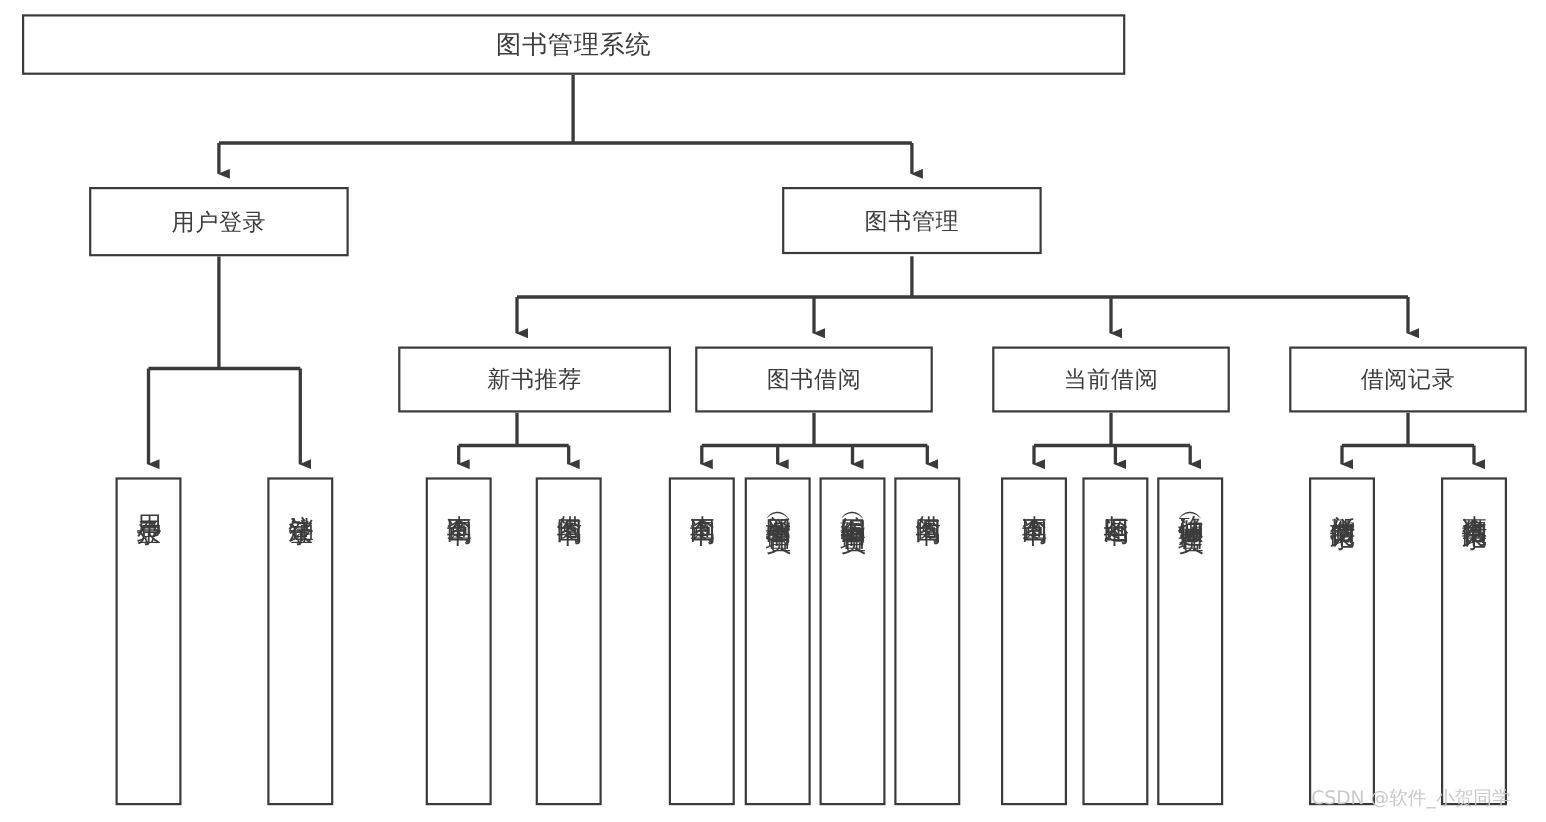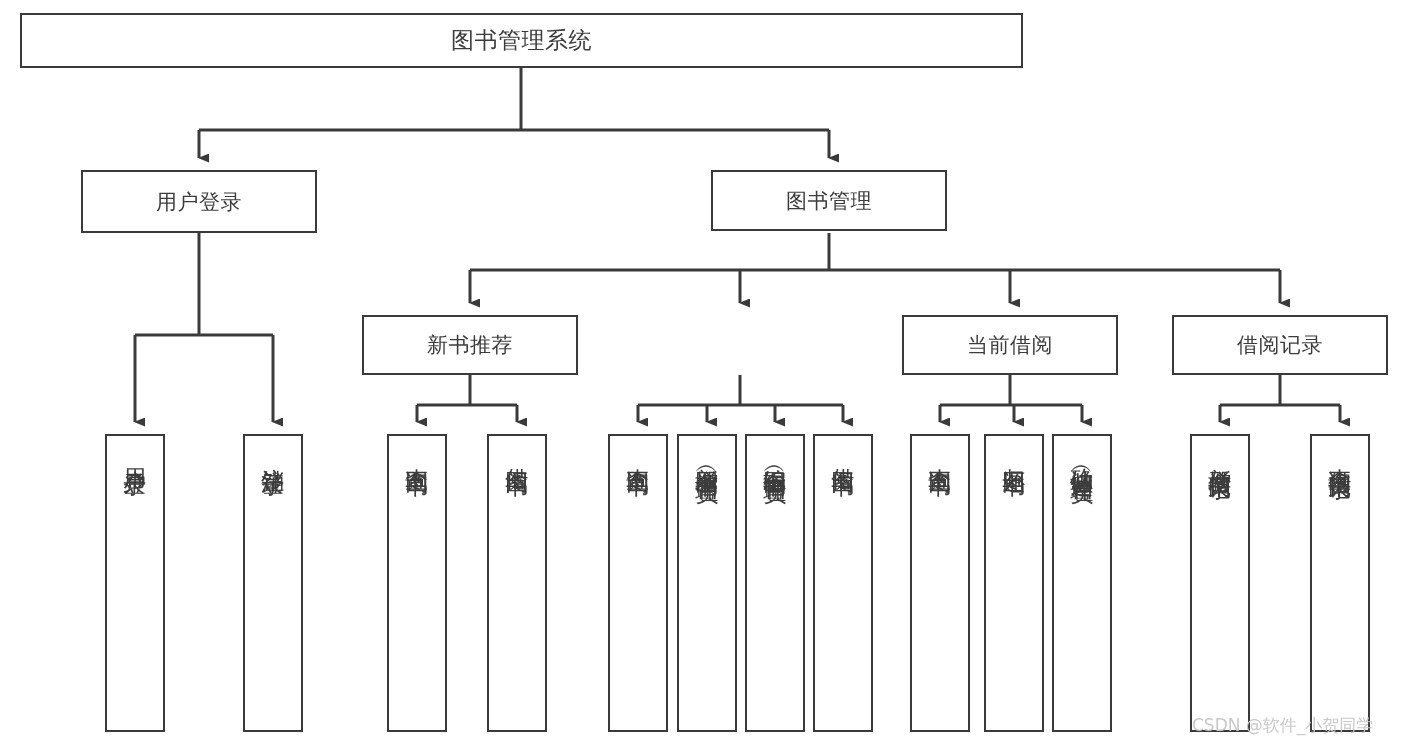--- a/index.html
+++ b/index.html
@@ -128,22 +128,25 @@
     <span class="lbl">图书管理系统</span>
   </div>
 
   <div class="node n-mid" style="left: 81px; top: 170px; width: 236px; height: 63px; border-color: rgb(58, 58, 58); background: rgb(255, 255, 255); color: rgb(60, 60, 60);">
     <span class="lbl">用户登录</span>
   </div>
   <div class="node n-mid" style="left: 711px; top: 170px; width: 236px; height: 61px; border-color: rgb(58, 58, 58); background: rgb(255, 255, 255); color: rgb(60, 60, 60);">
     <span class="lbl">图书管理</span>
   </div>
 
-  <div class="node n-mid" style="left: 362px; top: 315px; width: 216px; height: 60px; border-color: rgb(58, 58, 58); background: rgb(255, 255, 255); color: rgb(60, 60, 60);">
+  <div class="node n-mid" style="left: 362px; top: 315px; width: 248px; height: 60px; border-color: rgb(58, 58, 58); background: rgb(255, 255, 255); color: rgb(60, 60, 60);">
     <span class="lbl">新书推荐</span>
+  </div>
+  <div class="node n-mid" style="left: 632px; top: 315px; width: 216px; height: 60px; border-color: rgb(58, 58, 58); background: rgb(255, 255, 255); color: rgb(60, 60, 60);">
+    <span class="lbl">图书借阅</span>
   </div>
   <div class="node n-mid" style="left: 1172px; top: 315px; width: 216px; height: 60px; border-color: rgb(58, 58, 58); background: rgb(255, 255, 255); color: rgb(60, 60, 60);">
     <span class="lbl">借阅记录</span>
   </div>
   <div class="node n-mid" style="left: 902px; top: 315px; width: 216px; height: 60px; border-color: rgb(58, 58, 58); background: rgb(255, 255, 255); color: rgb(60, 60, 60);">
     <span class="lbl">当前借阅</span>
   </div>
 
   <div class="node n-leaf" style="left: 105px; top: 434px; width: 60px; height: 298px; border-color: rgb(58, 58, 58); background: rgb(255, 255, 255); color: rgb(60, 60, 60);">
     <span class="lbl">用户登录</span>

